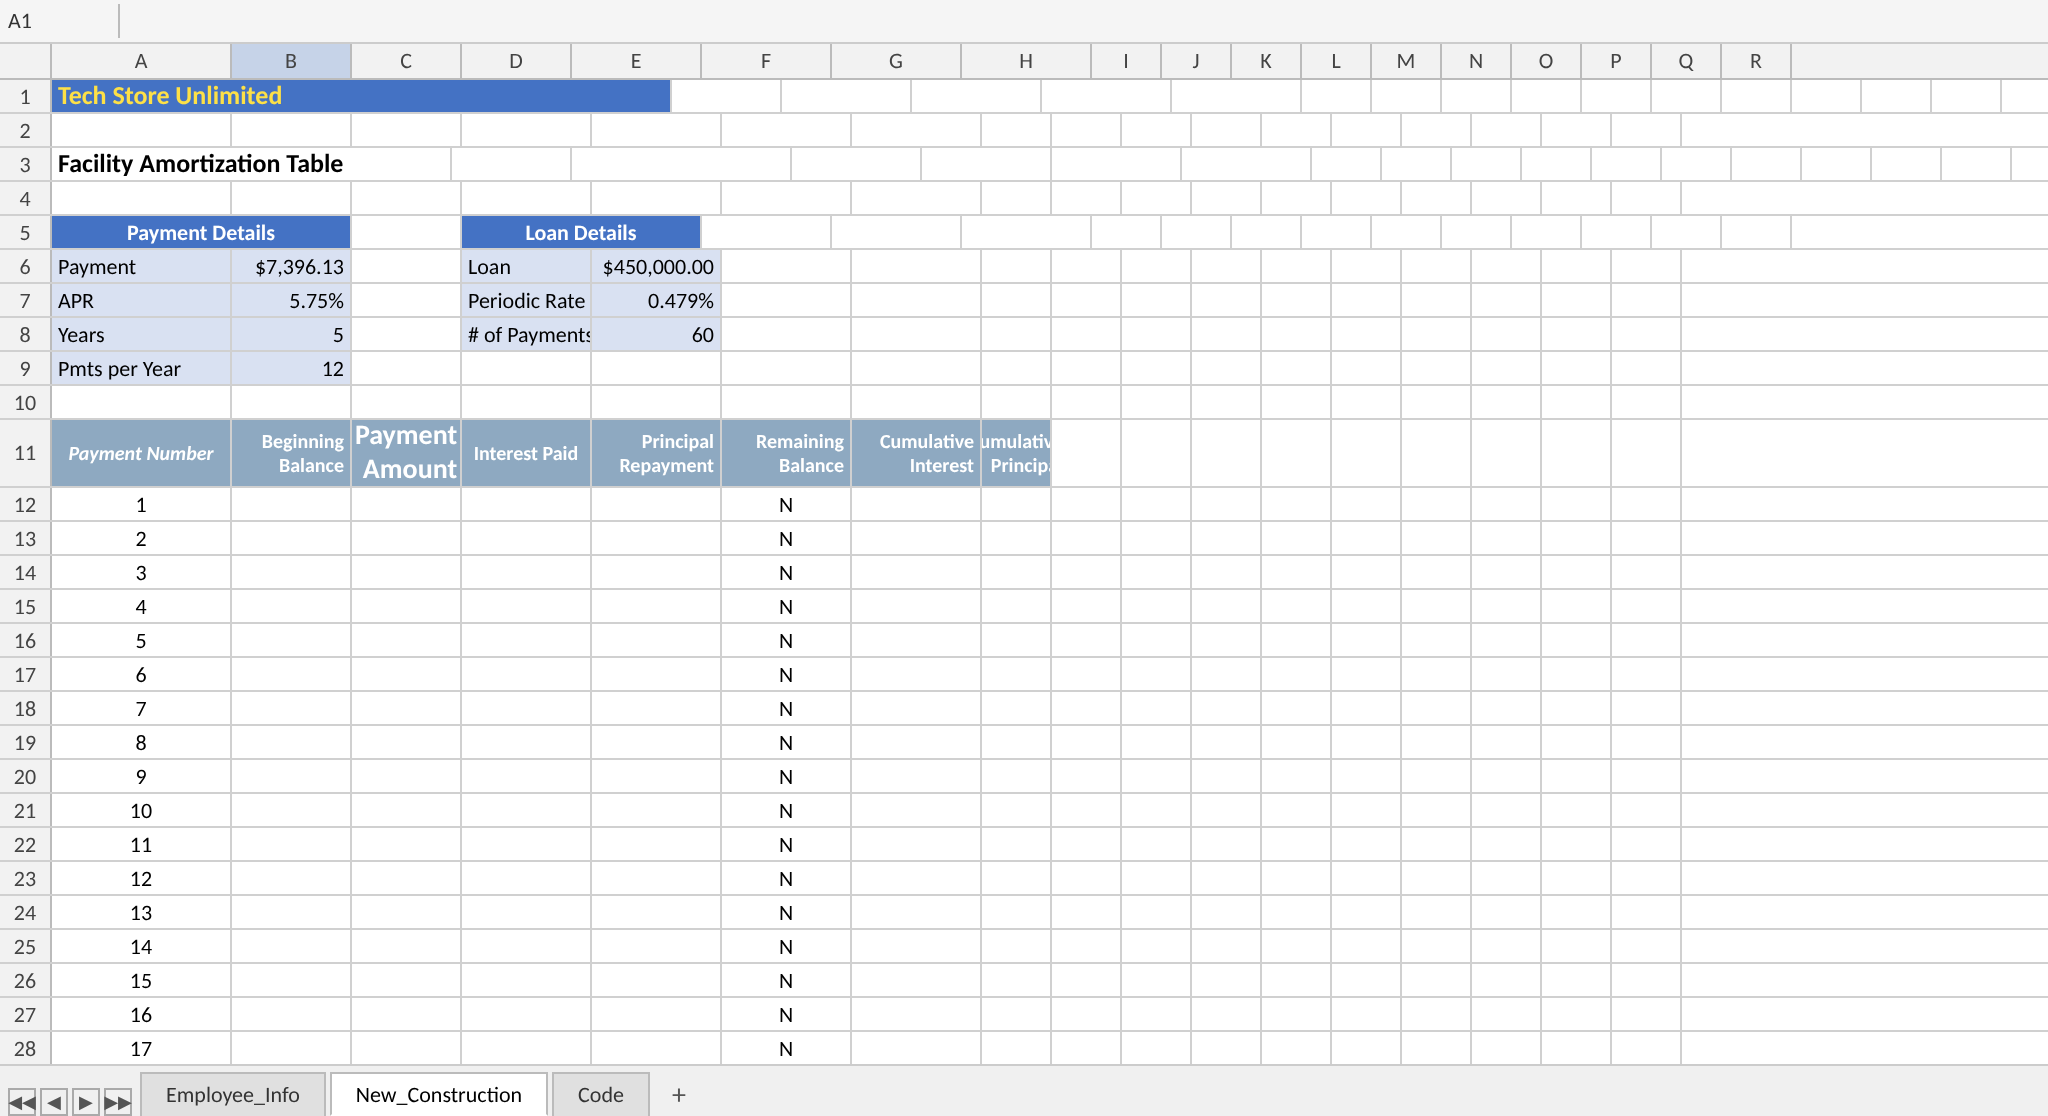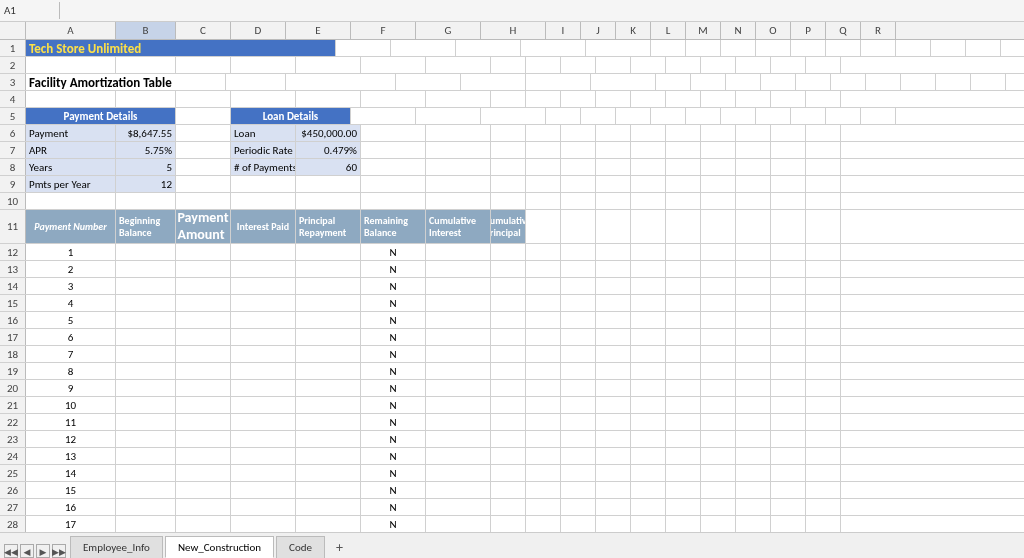--- a/index.html
+++ b/index.html
@@ -104,21 +104,21 @@
       font-size: 11px;
       overflow: hidden;
       white-space: nowrap;
       color: #000;
     }
     .cell.right { justify-content: flex-end; }
     .cell.center { justify-content: center; }
     .cell.bold { font-weight: bold; }
     .cell.blue-bg { background: #4472c4; color: #fff; font-weight: bold; }
     .cell.light-blue-bg { background: #d9e1f2; }
-    .cell.header-row { background: #8ea9c1; color: #fff; font-weight: bold; text-align: left; justify-content: center; }
+    .cell.header-row { background: #8ea9c1; color: #fff; font-weight: bold; text-align: right; justify-content: center; }
     .cell.merged-title { background: #4472c4; color: #fde047; font-weight: bold; font-size: 13px; }
     .tab-nav-btn {
       width: 14px;
       height: 14px;
       border: 1px solid #aaa;
       background: #f0f0f0;
       display: flex;
       align-items: center;
       justify-content: center;
       cursor: pointer;
@@ -314,21 +314,21 @@
         <div class="cell w-N"></div>
         <div class="cell w-O"></div>
         <div class="cell w-P"></div>
         <div class="cell w-Q"></div>
         <div class="cell w-R"></div>
       </div>
 
       <div class="grid-row">
         <div class="row-num">6</div>
         <div class="cell w-B light-blue-bg">Payment</div>
-        <div class="cell w-C light-blue-bg right">$8,647.55</div>
+        <div class="cell w-C light-blue-bg right">$7,396.13</div>
         <div class="cell w-D"></div>
         <div class="cell w-E light-blue-bg">Loan</div>
         <div class="cell w-F light-blue-bg right">$450,000.00</div>
         <div class="cell w-G"></div>
         <div class="cell w-H"></div>
         <div class="cell w-I"></div>
         <div class="cell w-J"></div>
         <div class="cell w-K"></div>
         <div class="cell w-L"></div>
         <div class="cell w-M"></div>

